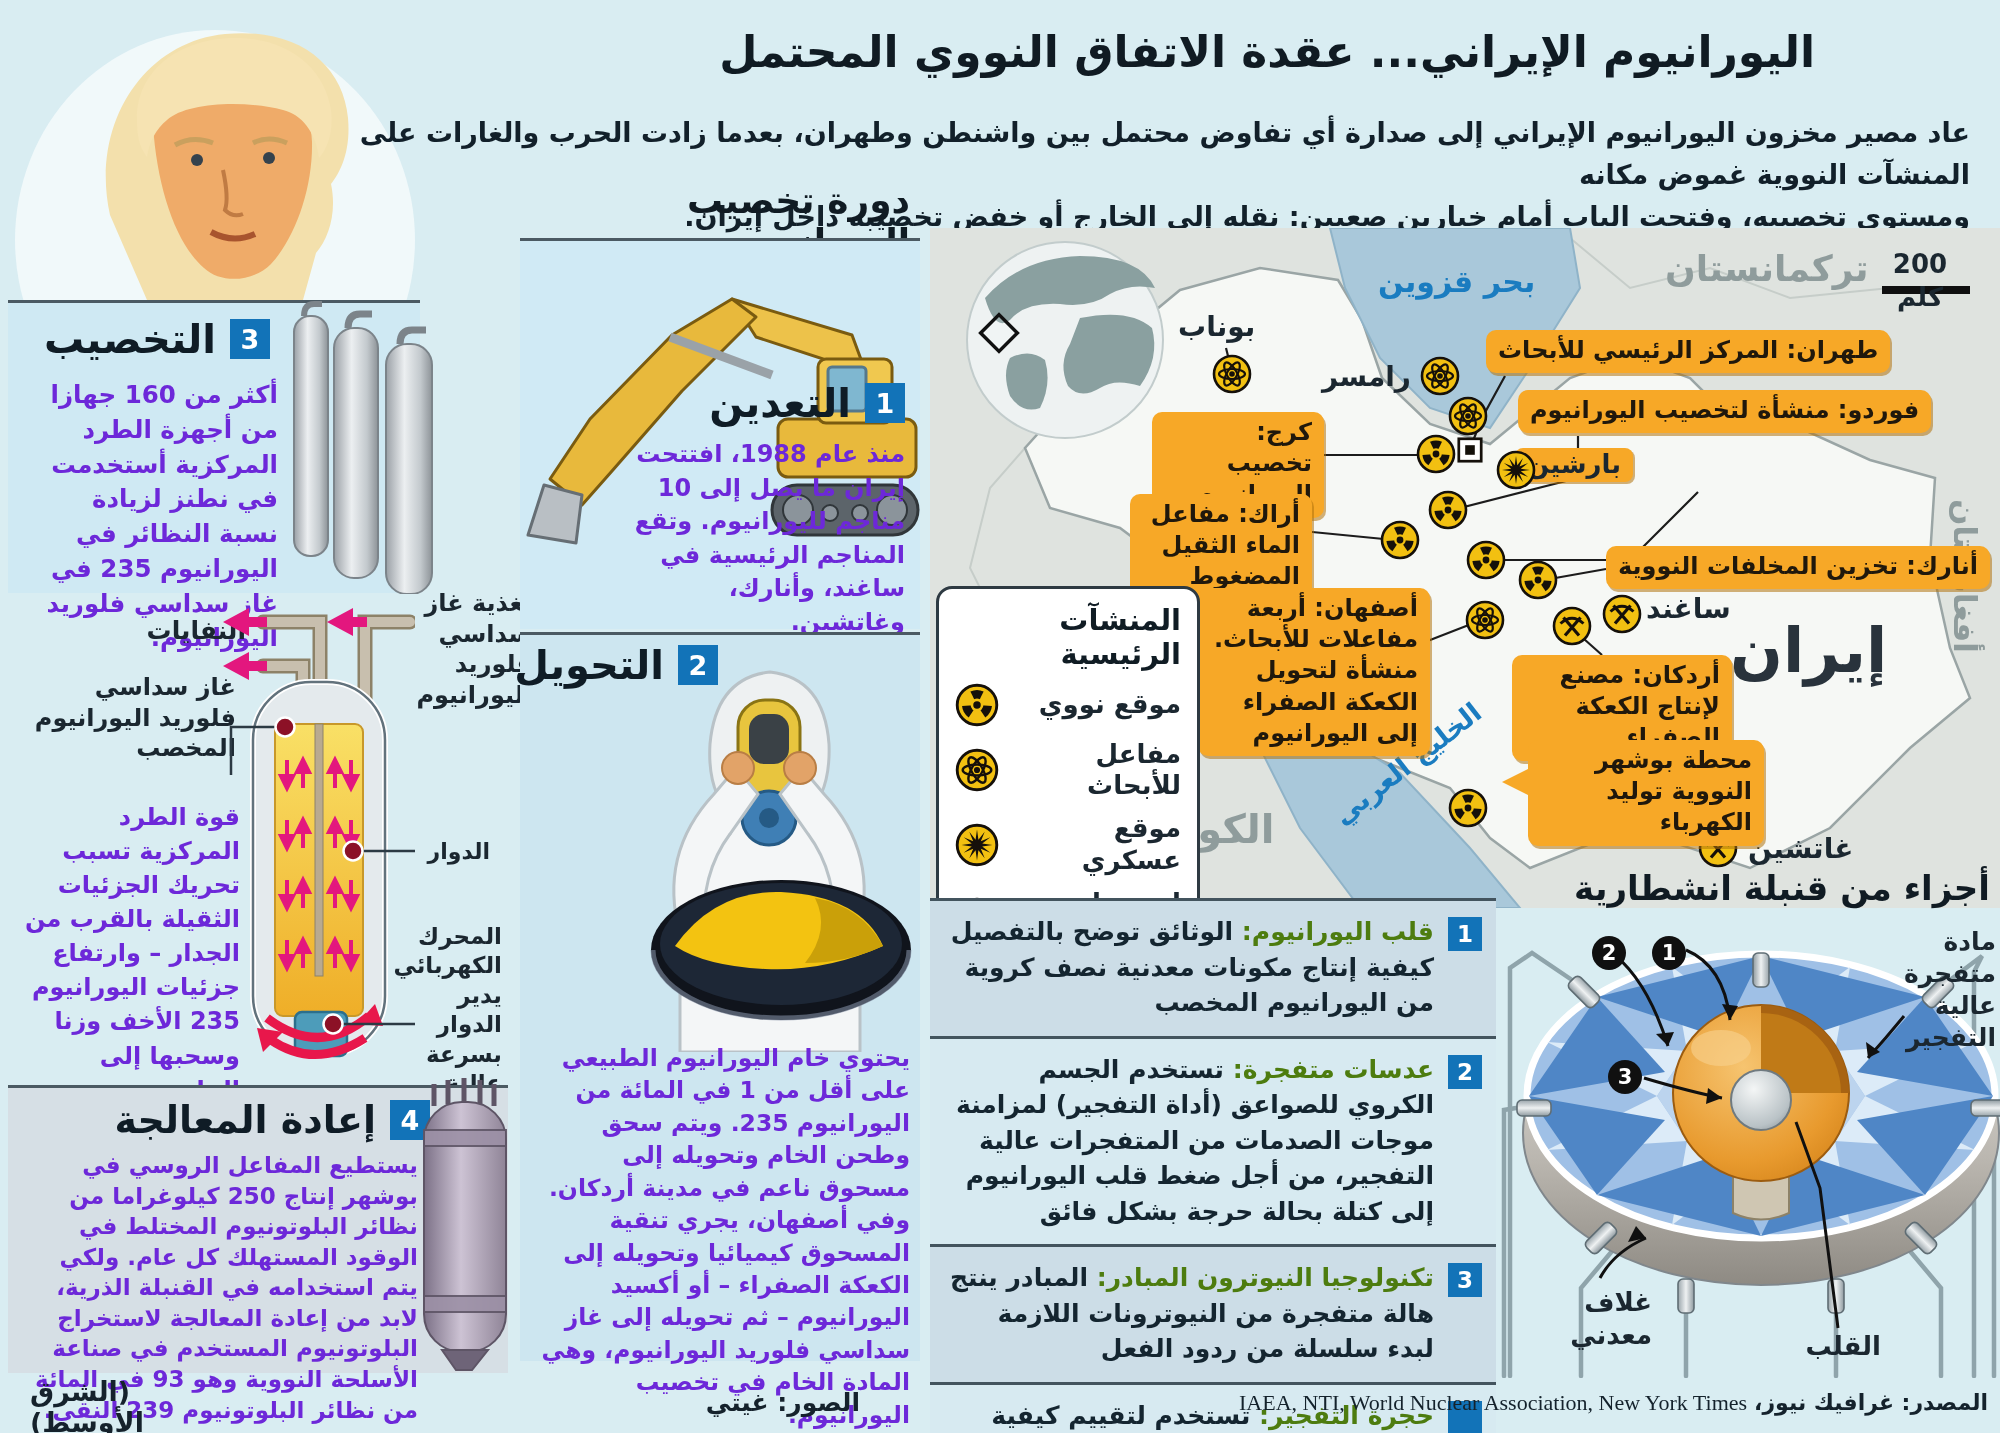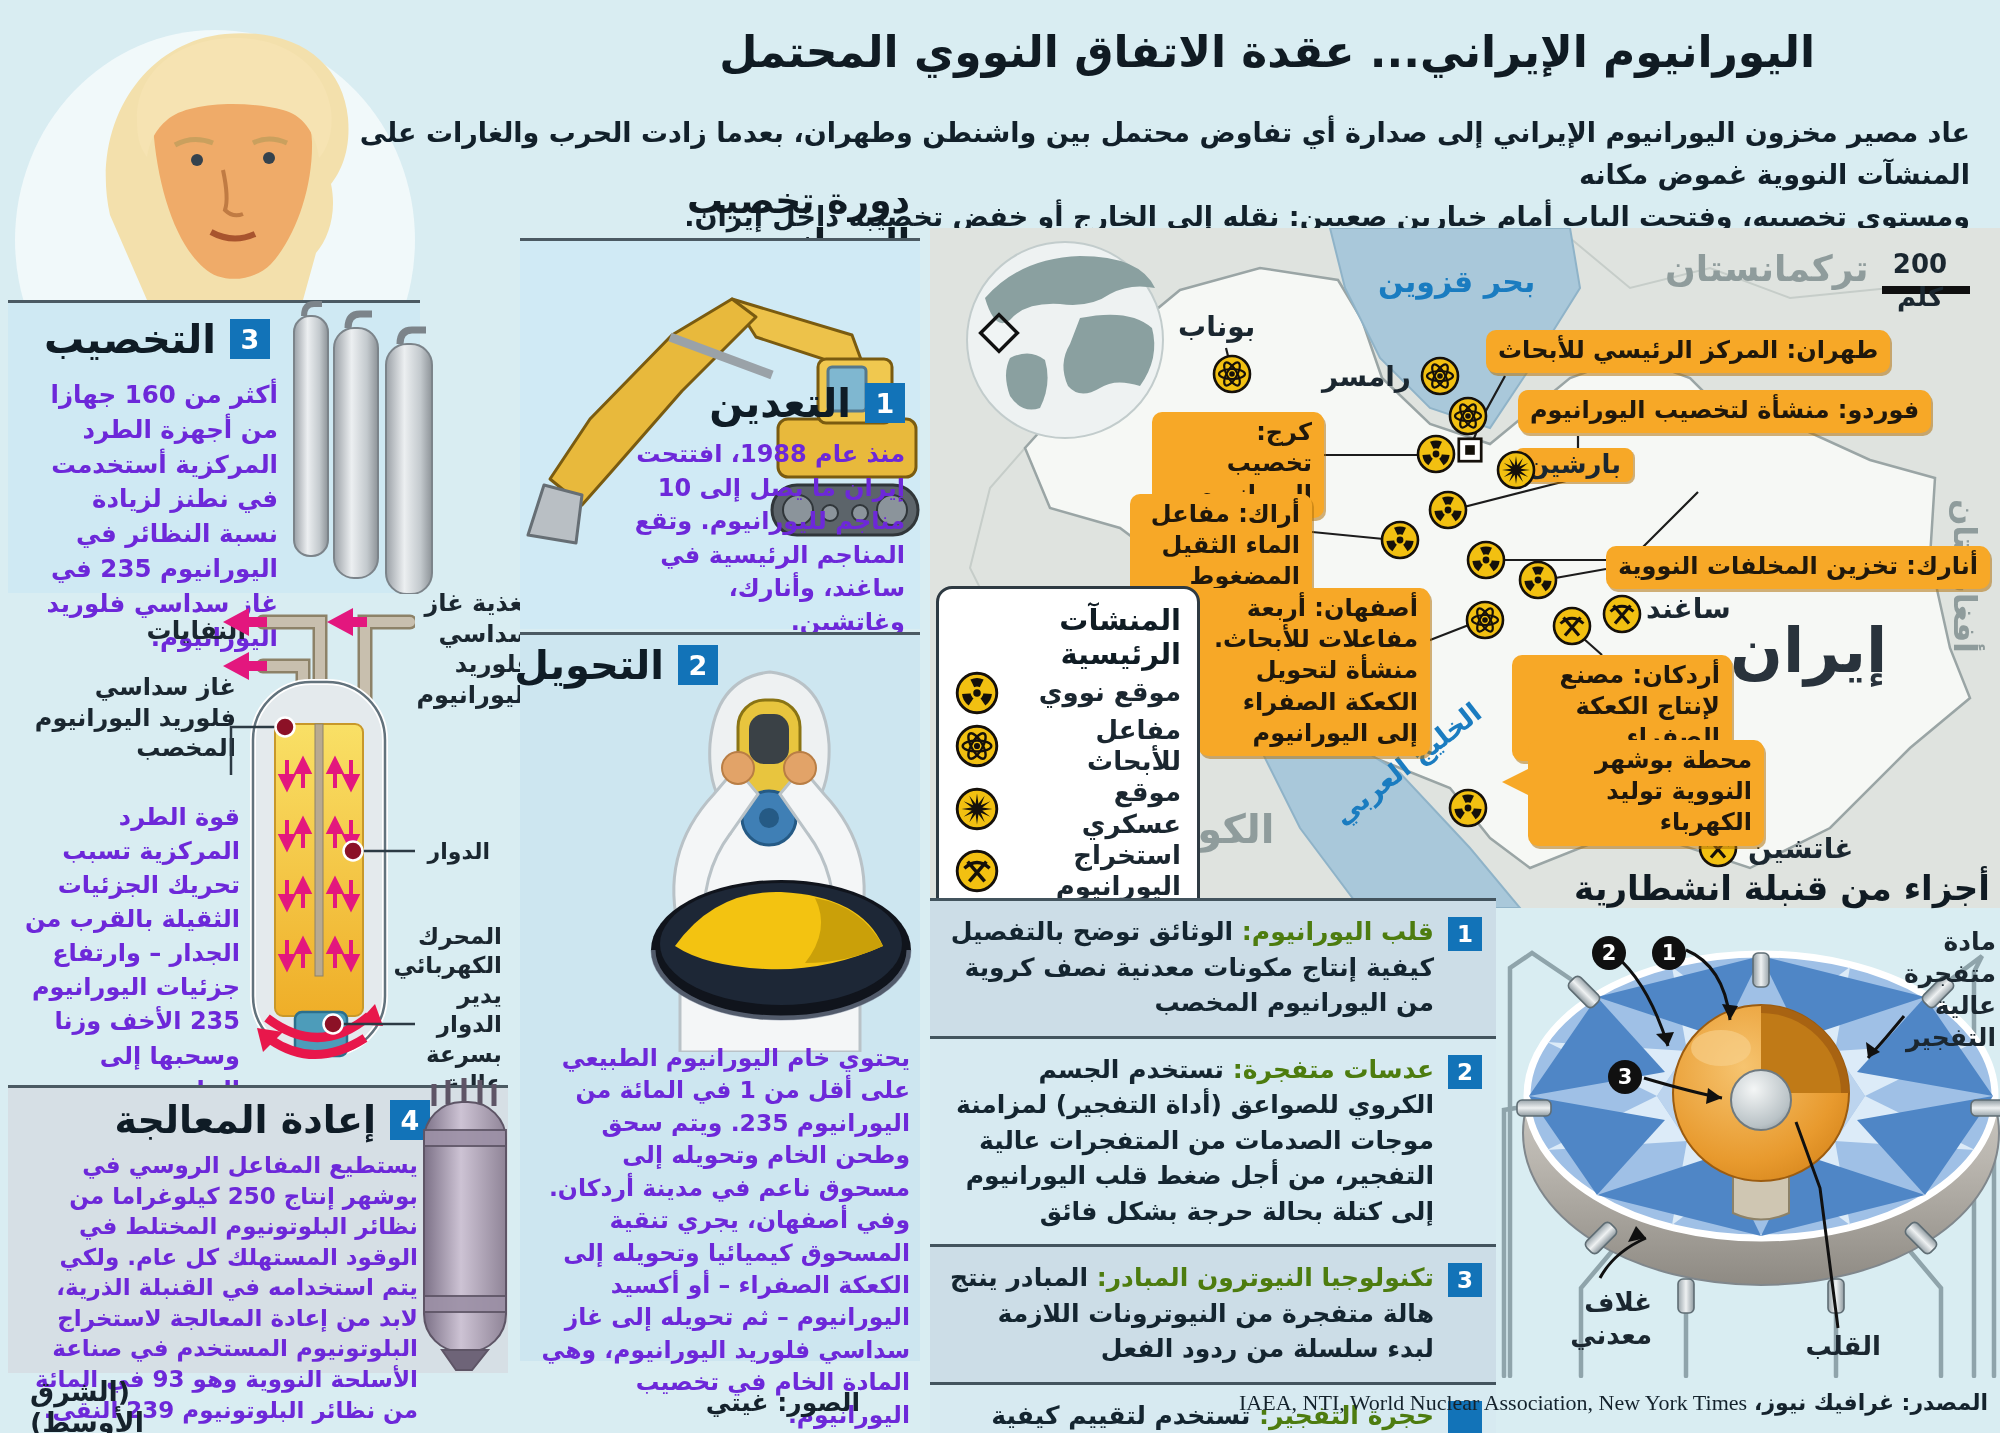--- a/index.html
+++ b/index.html
@@ -26,21 +26,21 @@
                 box-shadow:2px 3px 0 rgba(15,76,128,.55);}
   .btail{position:absolute;left:-26px;top:28px;width:0;height:0;border-top:14px solid transparent;
          border-bottom:14px solid transparent;border-right:28px solid #f7a827;}
   .micon{position:absolute;width:40px;height:40px;}
   .micon svg{width:100%;height:100%;display:block;}
   .country{position:absolute;color:#8f9c9c;font-weight:bold;}
   .sea{position:absolute;color:#1a7cc0;font-weight:bold;}
   .place{position:absolute;color:#1b2730;font-weight:bold;font-size:28px;direction:rtl;white-space:nowrap;}
   .minilabel{background:#f7a827;border-radius:8px;padding:1px 12px 3px;box-shadow:2px 2px 0 rgba(176,114,13,.55);}
   .legend{position:absolute;background:#fff;border:3px solid #2e3a42;border-radius:16px;padding:14px 16px;}
-  .legrow{display:flex;direction:rtl;align-items:center;gap:12px;margin-top:0;}
+  .legrow{display:flex;direction:rtl;align-items:center;gap:12px;margin-top:12px;}
   .legrow .txt{flex:1;text-align:right;font-weight:bold;font-size:26px;color:#1b2730;line-height:1.2;}
   .legrow svg{width:44px;height:44px;flex:0 0 auto;}
   .details{position:absolute;border-top:3px solid #43545e;}
   .drow{display:flex;direction:rtl;gap:14px;padding:13px 14px 15px;border-bottom:3px solid #43545e;align-items:flex-start;}
   .drow:nth-child(odd){background:#ccdde7;}
   .drow:nth-child(even){background:#d7eaf1;}
   .drow .numbadge{width:34px;height:34px;font-size:23px;margin-top:3px;}
   .drow p{margin:0;font-size:25px;font-weight:bold;line-height:1.42;color:#142530;}
   .drow b{color:#4d7c0f;}
   .bnum{position:absolute;width:34px;height:34px;border-radius:50%;background:#101010;color:#fff;

